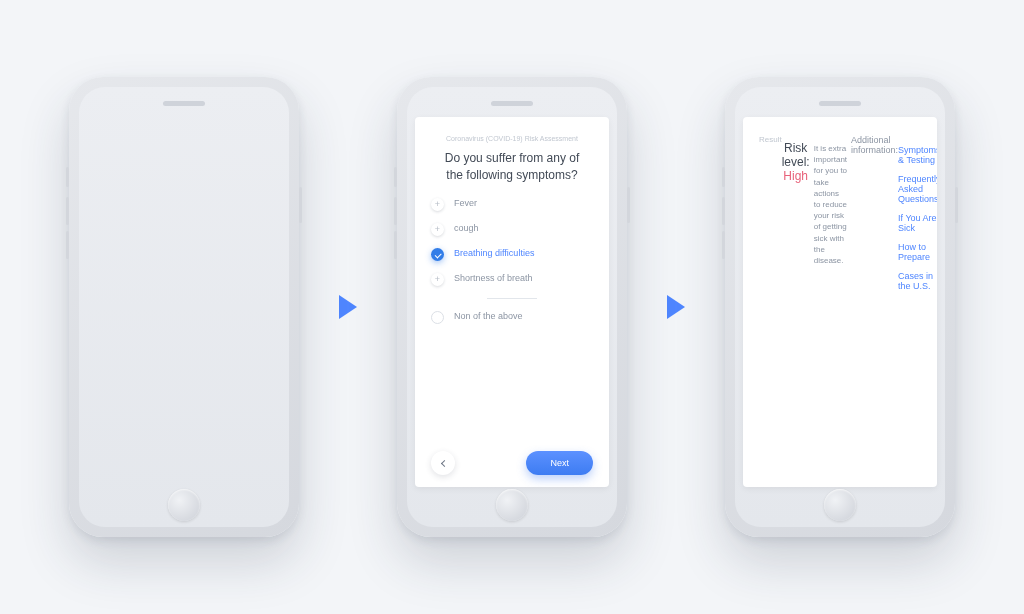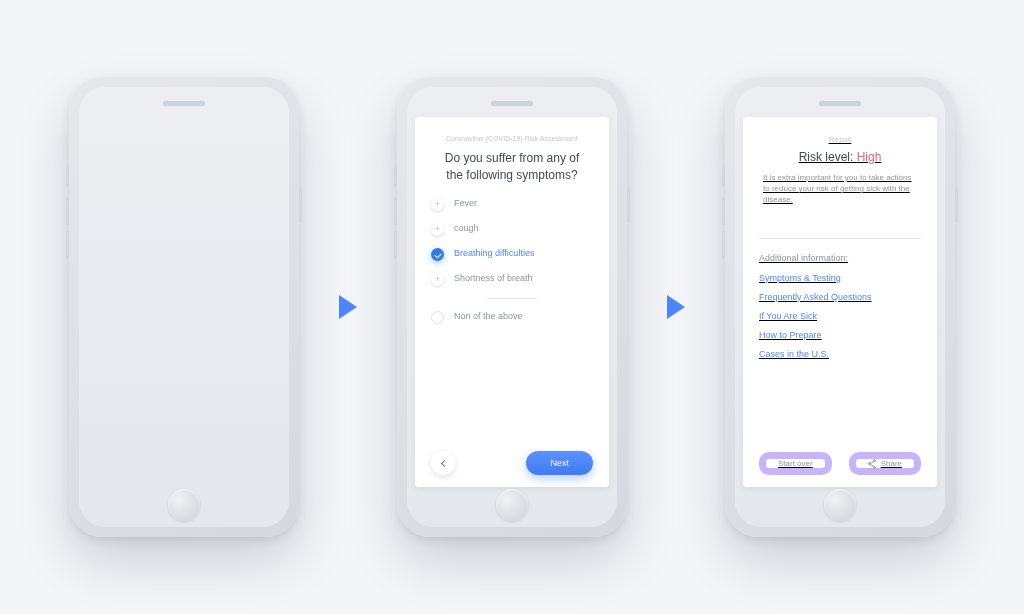--- a/index.html
+++ b/index.html
@@ -166,21 +166,21 @@
 
   <div class="flow-arrow"></div>
 
   <div class="phone">
     <div class="side-btn sb-left-top"></div>
     <div class="side-btn sb-left-mid"></div>
     <div class="side-btn sb-left-bot"></div>
     <div class="side-btn sb-right"></div>
     <div class="phone-inner">
       <div class="speaker"></div>
-      <div class="screen s3" style="display:flex;flex-direction:column;text-decoration:underline;">
+      <div class="screen s3" style="display:flex;flex-direction:row;">
         <div class="s3-crumb">Result</div>
         <div class="s3-risk">
           <span>Risk level: </span><span class="lvl">High</span>
         </div>
         <div class="s3-desc">It is extra important for you to take actions to reduce your risk of getting sick with the disease.</div>
         <div class="full-div"></div>
         <div class="s3-sec">Additional information:</div>
         <div class="link-list">
           <div class="link-item">Symptoms &amp; Testing</div>
           <div class="link-item">Frequently Asked Questions</div>

